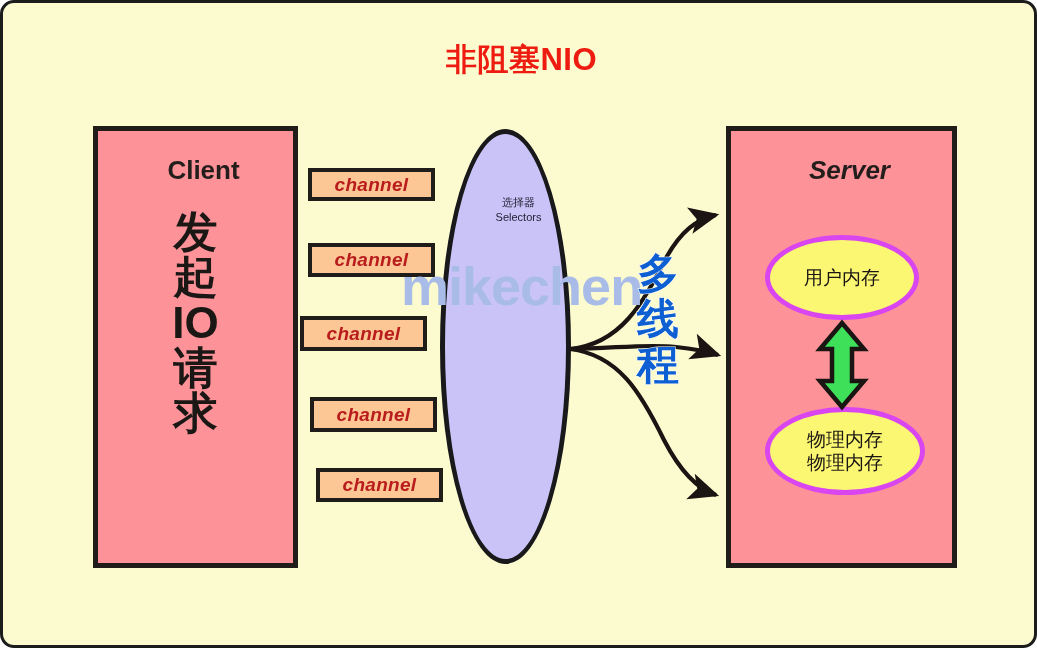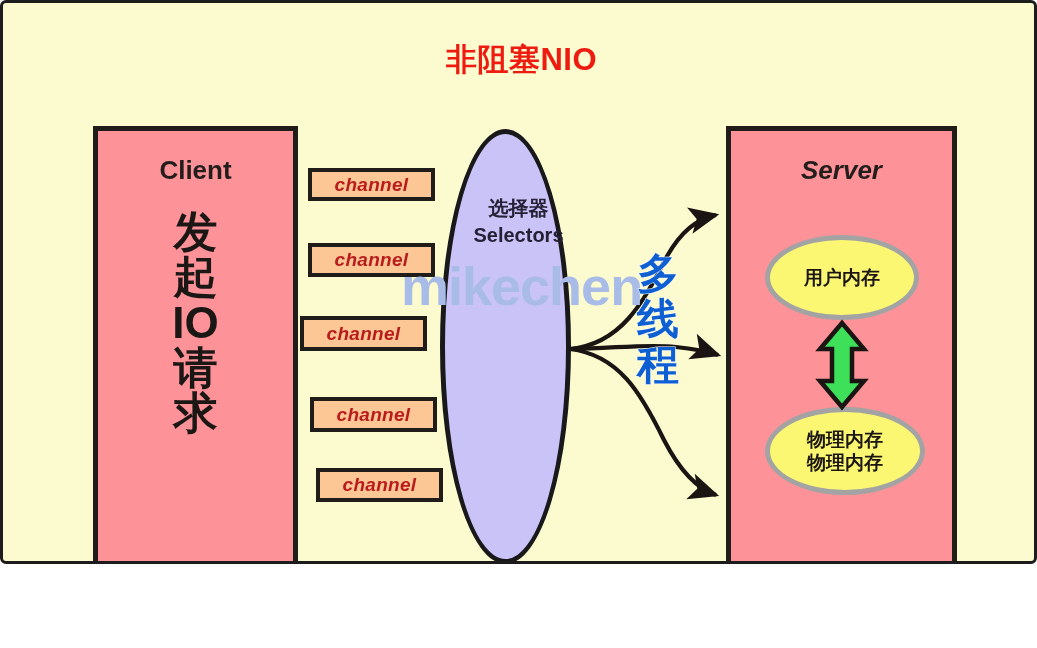--- a/index.html
+++ b/index.html
@@ -3,24 +3,24 @@
 <meta charset="utf-8">
 <style>
   html, body {
     margin: 0;
     padding: 0;
     background: #ffffff;
   }
   #canvas {
     position: relative;
     width: 1037px;
-    height: 564px;
+    height: 648px;
     background: #fcfbd0;
     border: 3px solid #1c1c1c;
-    border-radius: 6px;
+    border-radius: 14px;
     box-sizing: border-box;
     overflow: hidden;
     font-family: "Liberation Sans", "DejaVu Sans", sans-serif;
   }
 
   
   #title {
     position: absolute;
     left: 0;
     top: 36px;
@@ -58,20 +58,21 @@
   #server-box { left: 723px; top: 123px; width: 231px; height: 442px; }
 
   .bigbox-title {
     position: absolute;
     left: 0;
     width: 100%;
     text-align: center;
     font-size: 26px;
     font-weight: bold;
     color: #231d1c;
+    padding-left: 8px;
   }
   #client-title { top: 24px; }
   #server-title { top: 24px; font-style: italic; }
 
   
   #client-vtext {
     position: absolute;
     left: 0;
     top: 78px;
     width: 100%;
@@ -113,22 +114,22 @@
     border-radius: 50%;
     box-sizing: border-box;
     z-index: 3;
   }
   #selector-label {
     position: absolute;
     left: 0;
     top: 192px;
     width: 100%;
     text-align: center;
-    font-size: 20px;
-    font-weight: bold;
+    font-size: 11px;
+    font-weight: normal;
     color: #262036;
     line-height: 1.35;
     z-index: 7;
   }
   #selector-label span { display: block; }
 
   
   #multithread {
     position: absolute;
     left: 615px;
@@ -142,29 +143,29 @@
     z-index: 7;
     -webkit-text-stroke: 1px #ffffff;
     paint-order: stroke fill;
   }
   #multithread span { display: block; }
 
   
   .mem-ellipse {
     position: absolute;
     background: #fbf773;
-    border: 5px solid #a3a3a3;
+    border: 5px solid #d946ef;
     border-radius: 50%;
     box-sizing: border-box;
     display: flex;
     align-items: center;
     justify-content: center;
     text-align: center;
     font-size: 19px;
-    font-weight: bold;
+    font-weight: normal;
     color: #1b1613;
     line-height: 1.22;
     z-index: 4;
   }
   #mem-user { left: 762px; top: 232px; width: 154px; height: 85px; }
   #mem-phys { left: 762px; top: 404px; width: 160px; height: 88px; }
   .mem-ellipse span { display: block; }
 
   
   .svg-layer {

